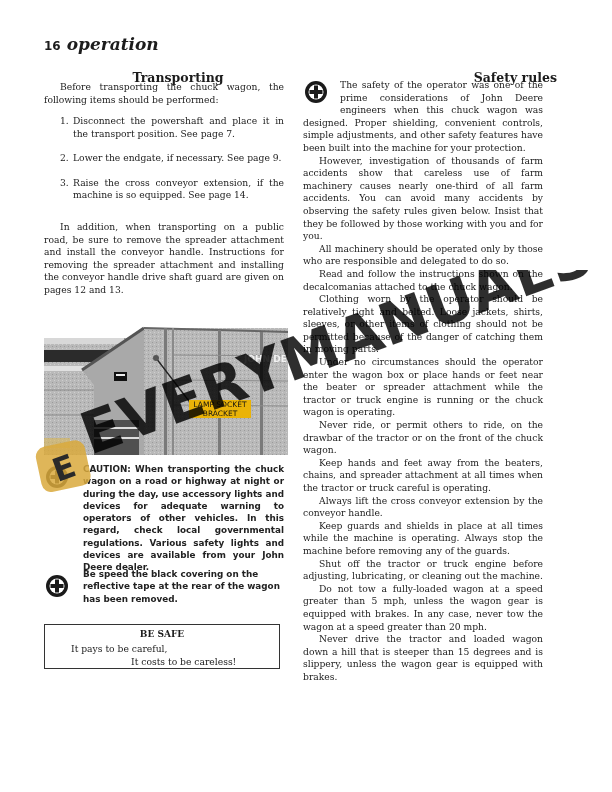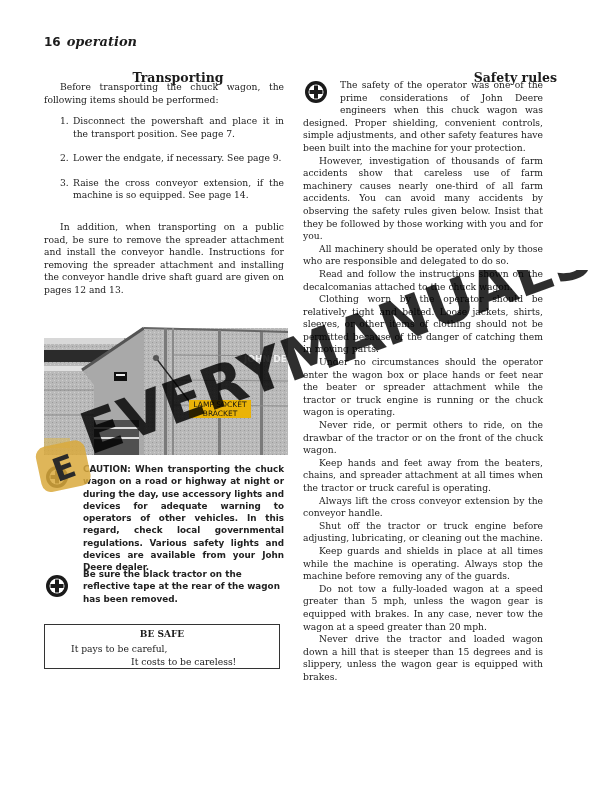--- a/index.html
+++ b/index.html
@@ -1,21 +1,21 @@
 <!DOCTYPE html>
 <html><head>
 <meta charset="utf-8">
 <style>
   html, body { margin: 0; padding: 0; background: #ffffff; }
   body { width: 612px; height: 792px; position: relative; overflow: hidden; font-family: "DejaVu Serif", serif; color: #1c1c1c; }
   .page { position: absolute; left: 0; top: 0; width: 612px; height: 792px; }
 
   .page-header { position: absolute; left: 44px; top: 34px; font-size: 12px; display: flex; align-items: baseline; gap: 6px; }
   .page-number { font-family: "DejaVu Sans", sans-serif; font-weight: bold; font-size: 12px; }
-  .section-tag { font-style: italic; font-weight: bold; font-size: 13px; }
+  .section-tag { font-style: italic; font-weight: bold; font-size: 17px; }
 
   .col { position: absolute; top: 0; }
   .col-left { left: 44px; width: 240px; }
   .col-right { left: 303px; width: 240px; }
 
   h2 { font-family: "DejaVu Serif", serif; font-weight: bold; font-size: 12.5px; text-align: center; margin: 14px; position: absolute; width: 100%; }
 
   .body-text { font-size: 9.2px; line-height: 12.6px; text-align: justify; margin: 0; }
   .indent { text-indent: 16px; }
 
@@ -139,21 +139,21 @@
   </div>
 
   <div class="safety-icon" style="left:45px; top:574px;">
     <svg width="24" height="24" viewBox="0 0 24 24">
       <circle cx="12" cy="12" r="11" fill="#1a1a1a"></circle>
       <circle cx="12" cy="12" r="7.5" fill="#fff"></circle>
       <rect x="10" y="5.5" width="4" height="13" fill="#1a1a1a"></rect>
       <rect x="5.5" y="10" width="13" height="4" fill="#1a1a1a"></rect>
     </svg>
   </div>
-  <div class="reminder">Be sure the black tractor on the reflective tape at the rear of the wagon has been removed.</div>
+  <div class="reminder">Be speed the black covering on the reflective tape at the rear of the wagon has been removed.</div>
 
   <div class="besafe">
     <div class="title">BE SAFE</div>
     <div class="l1">It pays to be careful,</div>
     <div class="l2">It costs to be careless!</div>
   </div>
 
   <div class="col col-right">
     <h2 style="top:56px;text-align:right;">Safety rules</h2>
 
@@ -172,22 +172,22 @@
         <span>The safety of the operator was one of the prime considerations of John Deere engineers when this chuck wagon was designed. Proper shielding, convenient controls, simple adjustments, and other safety features have been built into the machine for your protection.</span>
       </p>
       <p class="body-text indent">However, investigation of thousands of farm accidents show that careless use of farm machinery causes nearly one-third of all farm accidents. You can avoid many accidents by observing the safety rules given below. Insist that they be followed by those working with you and for you.</p>
       <p class="body-text indent">All machinery should be operated only by those who are responsible and delegated to do so.</p>
       <p class="body-text indent">Read and follow the instructions shown on the decalcomanias attached to the chuck wagon.</p>
       <p class="body-text indent">Clothing worn by the operator should be relatively tight and belted. Loose jackets, shirts, sleeves, or other items of clothing should not be permitted because of the danger of catching them in moving parts.</p>
       <p class="body-text indent">Under no circumstances should the operator enter the wagon box or place hands or feet near the beater or spreader attachment while the tractor or truck engine is running or the chuck wagon is operating.</p>
       <p class="body-text indent">Never ride, or permit others to ride, on the drawbar of the tractor or on the front of the chuck wagon.</p>
       <p class="body-text indent">Keep hands and feet away from the beaters, chains, and spreader attachment at all times when the tractor or truck careful is operating.</p>
       <p class="body-text indent">Always lift the cross conveyor extension by the conveyor handle.</p>
+      <p class="body-text indent">Keep guards and shields in place at all times while the machine is operating. Always stop the machine before removing any of the guards.</p>
       <p class="body-text indent">Shut off the tractor or truck engine before adjusting, lubricating, or cleaning out the machine.</p>
-      <p class="body-text indent">Keep guards and shields in place at all times while the machine is operating. Always stop the machine before removing any of the guards.</p>
       <p class="body-text indent">Do not tow a fully-loaded wagon at a speed greater than 5 mph, unless the wagon gear is equipped with brakes. In any case, never tow the wagon at a speed greater than 20 mph.</p>
       <p class="body-text indent">Never drive the tractor and loaded wagon down a hill that is steeper than 15 degrees and is slippery, unless the wagon gear is equipped with brakes.</p>
     </div>
   </div>
 
   <svg class="watermark-text" viewBox="0 0 520 200">
     <text x="10" y="185" transform="rotate(-20 10 185)" font-family="DejaVu Sans, sans-serif" font-weight="bold" font-size="58" fill="#000" fill-opacity="0.82" letter-spacing="1">EVERYMANUALS.COM</text>
   </svg>
   <svg class="wm-logo" viewBox="0 0 60 55">
     <rect x="4" y="6" width="50" height="46" rx="10" fill="#d9a93c" opacity="0.85" transform="rotate(-12 30 28)"></rect>

